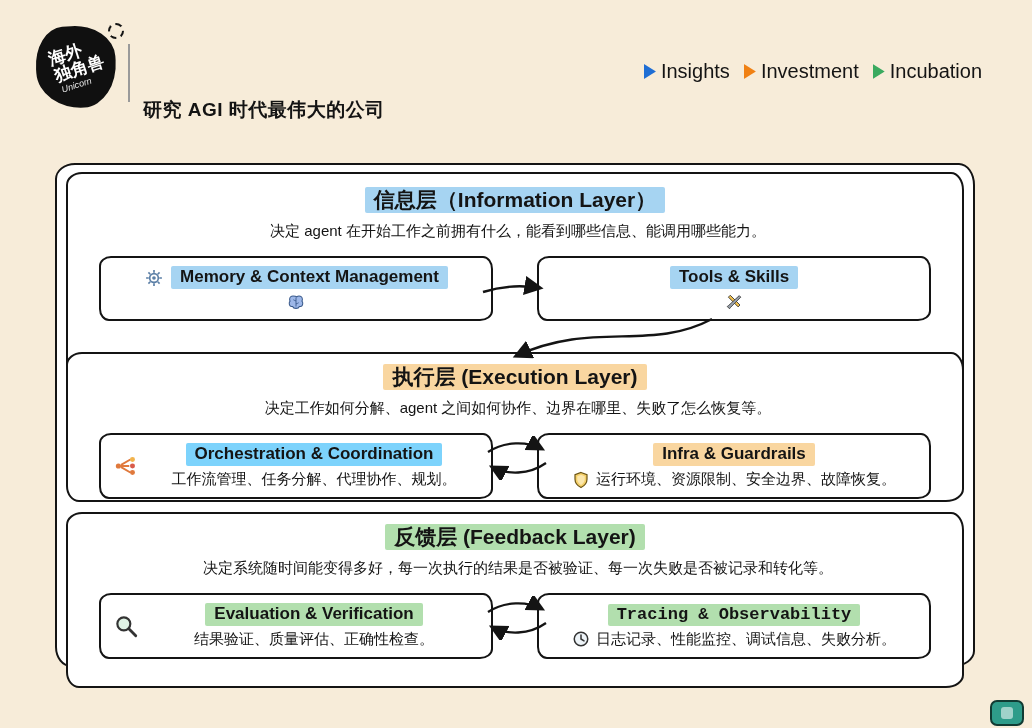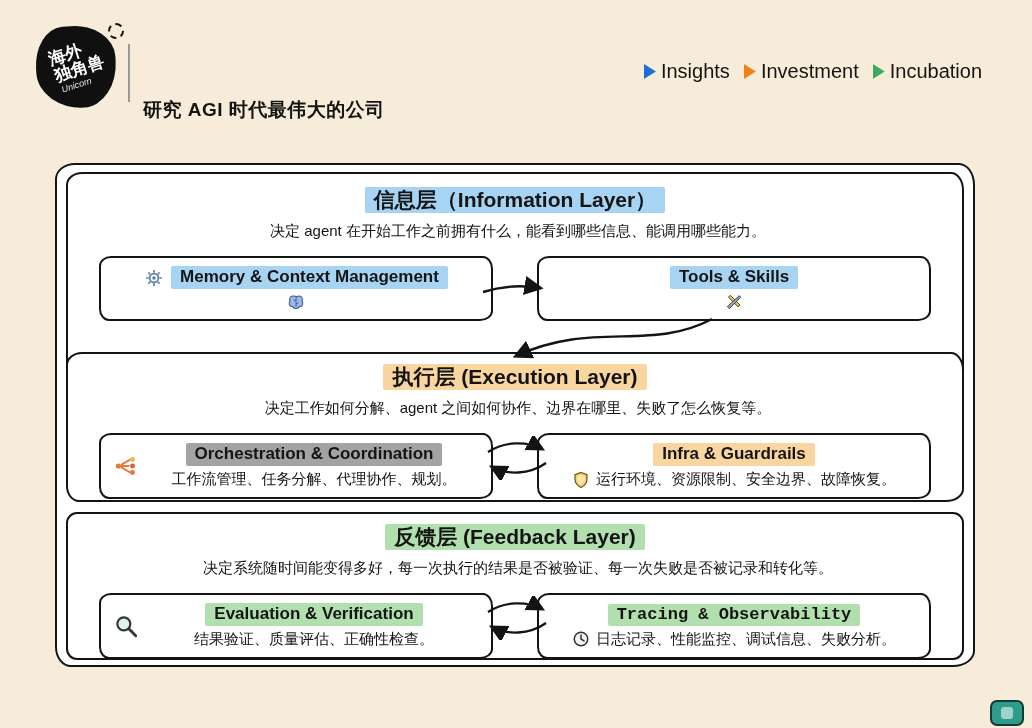--- a/index.html
+++ b/index.html
@@ -43,21 +43,21 @@
     background:#fff; border:2.5px solid #141414;
     border-radius:20px 16px 22px 16px / 16px 22px 16px 20px;
   }
   .card {
     position:absolute; left:9px; width:898px; background:#fff;
     border:2.5px solid #141414;
     border-radius:16px 13px 18px 13px / 13px 18px 13px 16px;
   }
   .card1 { top:7px;   height:212px; }
   .card2 { top:187px; height:150px; }
-  .card3 { top:347px; height:148px;border-radius:11px; }
+  .card3 { top:347px; height:176px; }
 
   .card-title { text-align:center; padding-top:12px; font-size:21px; font-weight:bold; }
   .card2 .card-title, .card3 .card-title { padding-top:9px; }
   .hl { padding:1px 9px 2px; border-radius:2px; }
   .card-sub { text-align:center; font-size:15px; margin-top:8px;margin-left:6px; }
   .boxes { display:flex; justify-content:center; padding:0 28px; margin-top:15px;gap:44px; }
   .box {
     width:394px; background:#fff; padding:8px 8px;
     border:2.2px solid #141414;
     border-radius:12px 10px 13px 10px / 10px 13px 10px 12px;
@@ -183,21 +183,21 @@
                 <path d="M7 12h8M7.5 11l8.5-5M7.5 13l8.5 5"></path>
               </g>
               <circle cx="5" cy="12" r="2.4" fill="#e0793c"></circle>
               <circle cx="18" cy="6" r="2.3" fill="#f2b34c"></circle>
               <circle cx="18" cy="12" r="2.3" fill="#d95b4a"></circle>
               <circle cx="18" cy="18" r="2.3" fill="#e0793c"></circle>
             </svg>
           </span>
           <div class="main">
             <div class="box-title">
-              <span class="hl" style="background-color: #a3a3a3;">Orchestration &amp; Coordination</span>
+              <span class="hl" style="background-color: #7dd3fc;">Orchestration &amp; Coordination</span>
             </div>
             <div class="box-desc">
               <span>工作流管理、任务分解、代理协作、规划。</span>
             </div>
           </div>
         </div>
 
         <div class="box">
           <div class="main">
             <div class="box-title">

